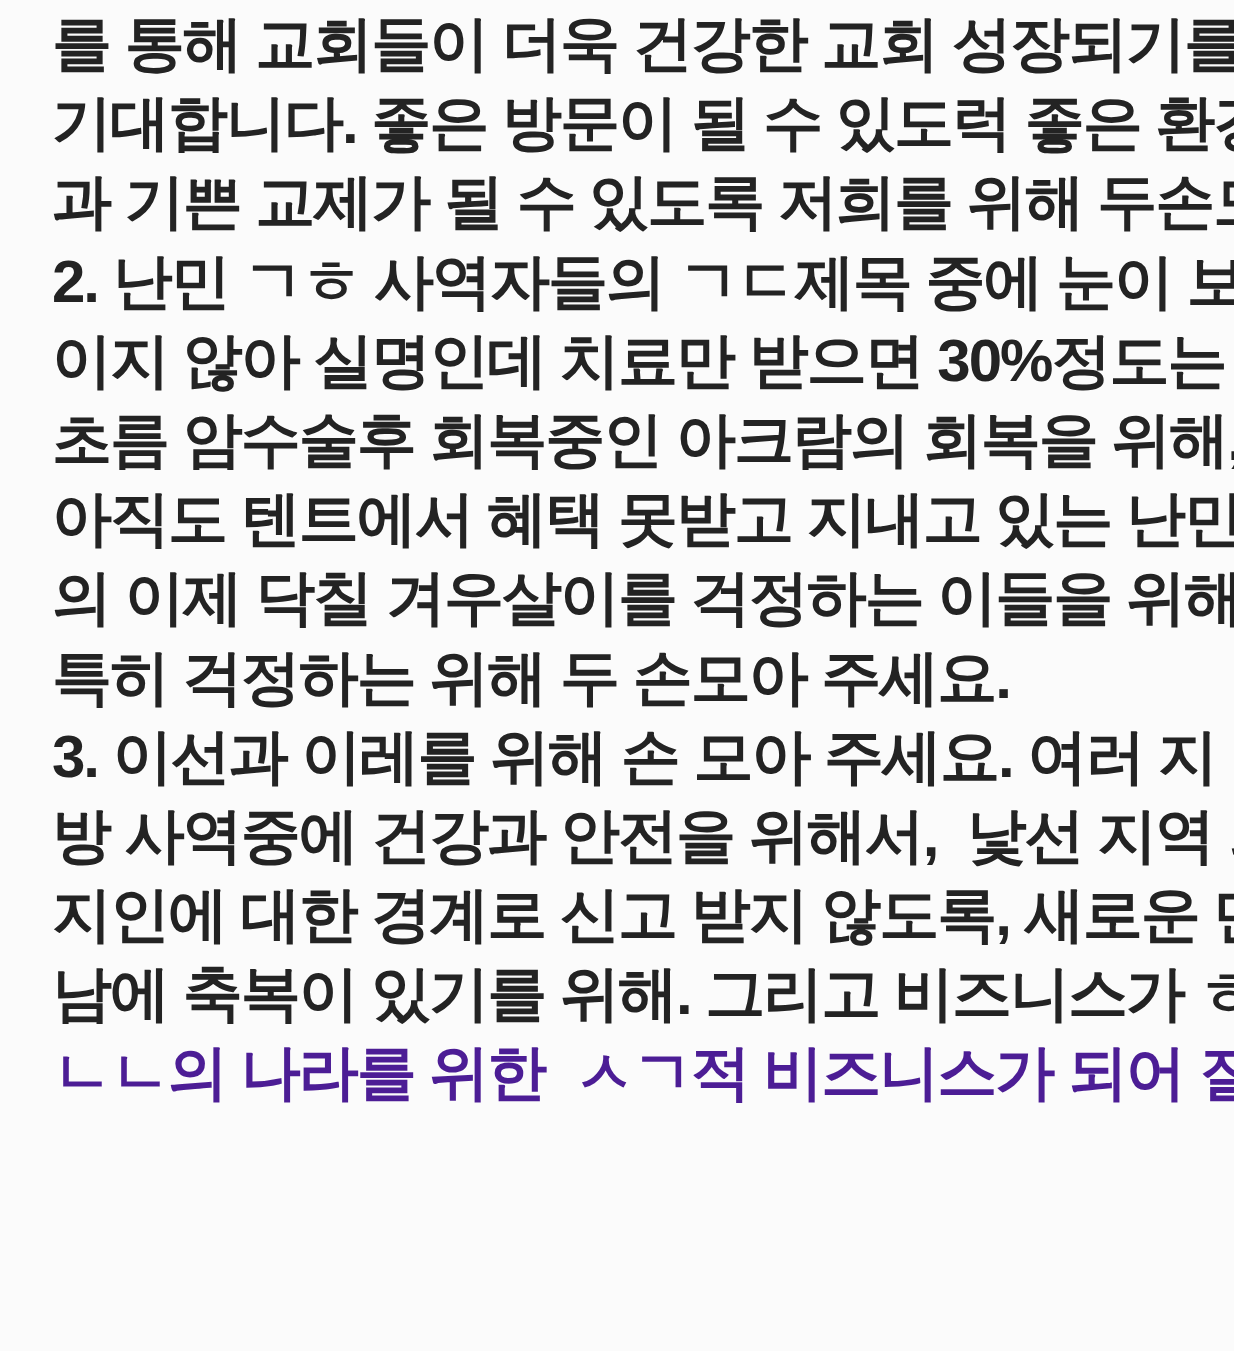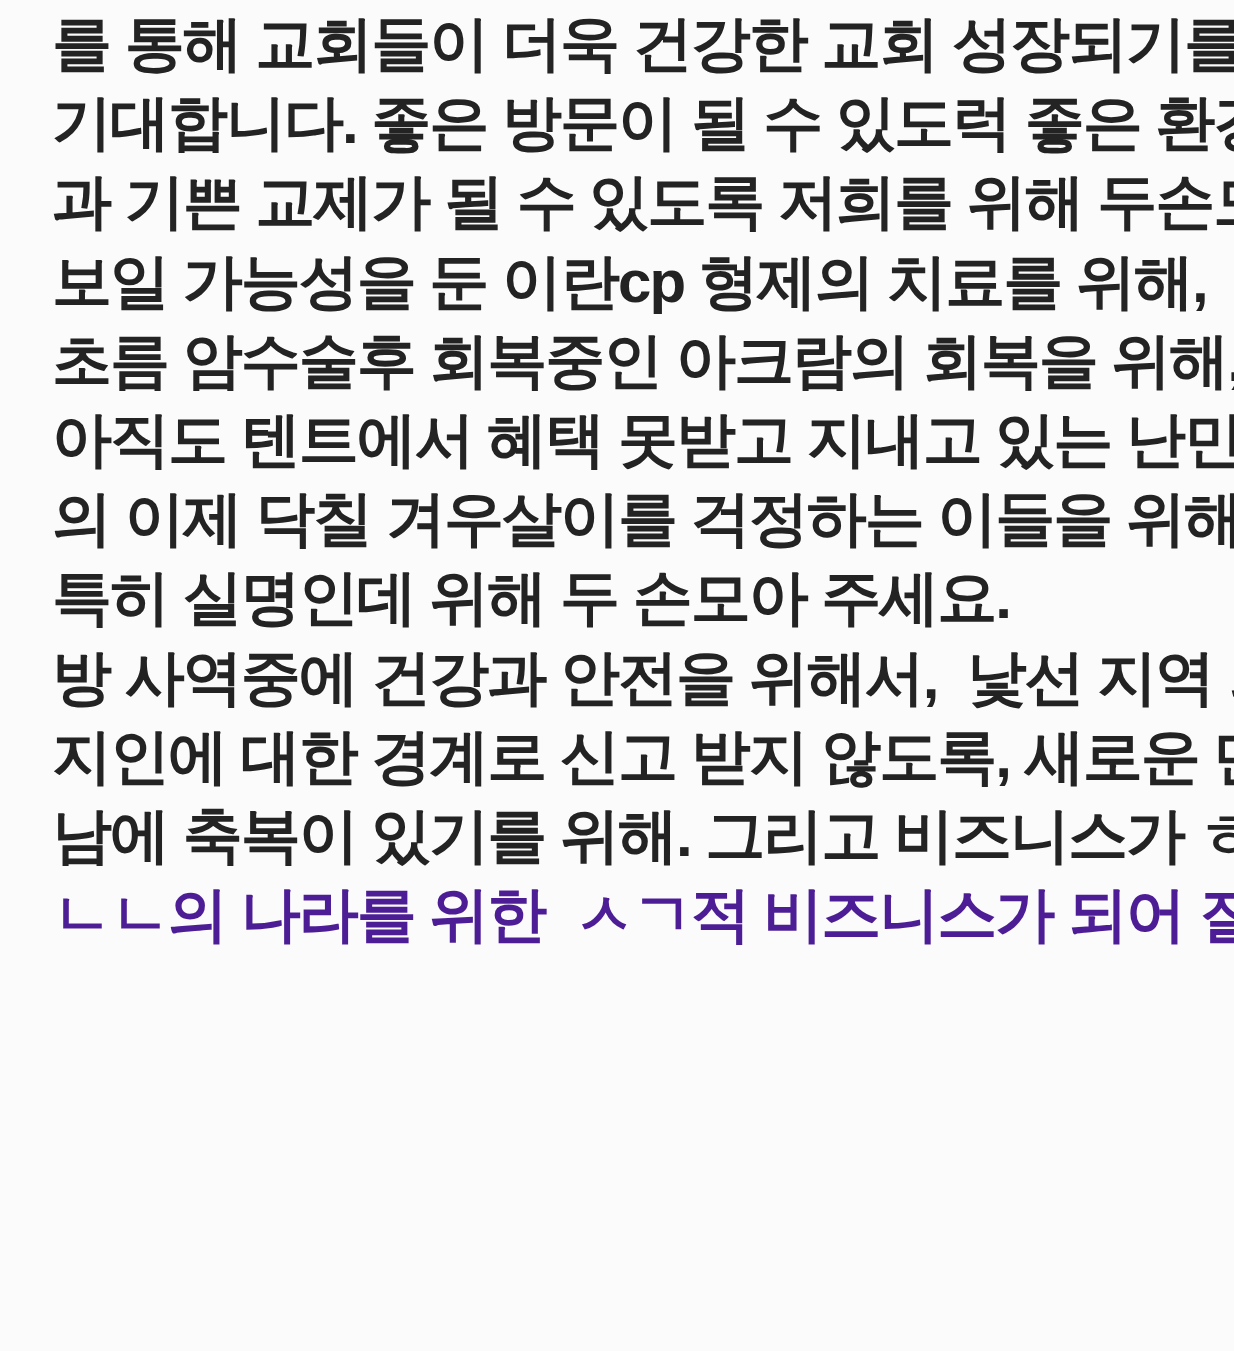--- a/index.html
+++ b/index.html
@@ -33,22 +33,24 @@
     font-family: "Liberation Sans", sans-serif;
   }
 </style>
 </head>
 <body style="background: rgb(251, 251, 251);">
 
 <main class="doc">
   <p class="line" style="color: rgb(35, 35, 35);">를 통해 교회들이 더욱 건강한 교회 성장되기를</p>
   <p class="line" style="color: rgb(35, 35, 35);">기대합니다. 좋은 방문이 될 수 있도럭 좋은 환경</p>
   <p class="line" style="color: rgb(35, 35, 35);">과 기쁜 교제가 될 수 있도록 저희를 위해 두손모</p>
-  <p class="line" style="color: rgb(35, 35, 35);">보일 가능성을 둔 이란cp 형제의 치료를 위해,</p>
+  <p class="line" style="color: rgb(35, 35, 35);">2. 난민 ㄱㅎ 사역자들의 ㄱㄷ제목 중에 눈이 보</p>
+  <p class="line" style="color: rgb(35, 35, 35);">이지 않아 실명인데 치료만 받으면 30%정도는</p>
   <p class="line" style="color: rgb(35, 35, 35);">초름 암수술후 회복중인 아크람의 회복을 위해,</p>
   <p class="line" style="color: rgb(35, 35, 35);">아직도 텐트에서 혜택 못받고 지내고 있는 난민들</p>
   <p class="line" style="color: rgb(35, 35, 35);">의 이제 닥칠 겨우살이를 걱정하는 이들을 위해,</p>
-  <p class="line" style="color: rgb(35, 35, 35);">특히 실명인데 위해 두 손모아 주세요.</p>
+  <p class="line" style="color: rgb(35, 35, 35);">특히 걱정하는 위해 두 손모아 주세요.</p>
+  <p class="line" style="color: rgb(35, 35, 35);">3. 이선과 이레를 위해 손 모아 주세요. 여러 지</p>
   <p class="line" style="color: rgb(35, 35, 35);">방 사역중에 건강과 안전을 위해서,  낯선 지역 외</p>
   <p class="line" style="color: rgb(35, 35, 35);">지인에 대한 경계로 신고 받지 않도록, 새로운 만</p>
   <p class="line" style="color: rgb(35, 35, 35);">남에 축복이 있기를 위해. 그리고 비즈니스가 ㅎ</p>
   <p class="line" style="color: #4c1d95;">ㄴㄴ의 나라를 위한  ㅅㄱ적 비즈니스가 되어 질</p>
 </main>
 
 </body></html>

